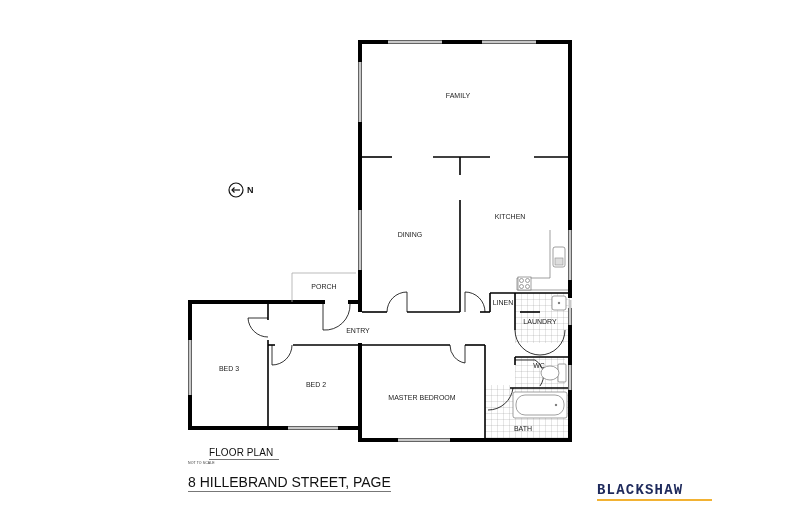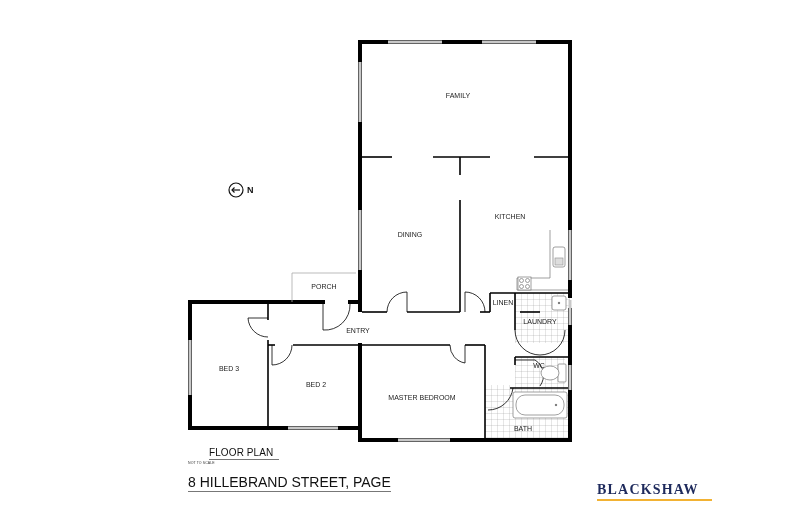--- a/index.html
+++ b/index.html
@@ -4,21 +4,21 @@
 <style>
   html, body { margin: 0; padding: 0; background: #ffffff; }
   body { width: 790px; height: 527px; position: relative; overflow: hidden; font-family: "Liberation Sans", sans-serif; }
   #plan { position: absolute; left: 0; top: 0; width: 790px; height: 527px; }
   .room-label { font-family: "Liberation Sans", sans-serif; font-size: 7px; fill: #222; text-anchor: middle; }
   .title-block { position: absolute; left: 188px; top: 447px; }
   .fp-title { font-size: 10px; color: #111; border-bottom: 1px solid #777; padding-bottom: 1px; width: 70px; letter-spacing: 0.1px; margin-left: 21px; }
   .fp-sub { font-size: 3.5px; color: #333; margin-top: 1px; letter-spacing: 0.1px; }
   .fp-address { font-size: 14px; color: #111; border-bottom: 1px solid #777; padding-bottom: 1px; margin-top: 9px; display: inline-block; }
   .brand { position: absolute; left: 597px; top: 482px; }
-  .brand-name { font-family: Liberation Serif, serif; font-weight: bold; font-size: 14px; color: #1e2a5c; letter-spacing: 1.2px; }
+  .brand-name { font-family: Liberation Mono, monospace; font-weight: bold; font-size: 14px; color: #1e2a5c; letter-spacing: 1.2px; }
   .brand-line { height: 2px; background: #f2b233; width: 115px; margin-top: 1px; }
   .north { position: absolute; left: 228px; top: 182px; display: flex; align-items: center; }
   .north-letter { font-family: "Liberation Sans", sans-serif; font-weight: bold; font-size: 9px; color: #111; margin-left: 3px; }
 </style>
 </head>
 <body>
 
 <svg id="plan" viewBox="0 0 790 527" xmlns="http://www.w3.org/2000/svg">
   <defs>
     <pattern id="tiles" width="6" height="6" patternUnits="userSpaceOnUse">

